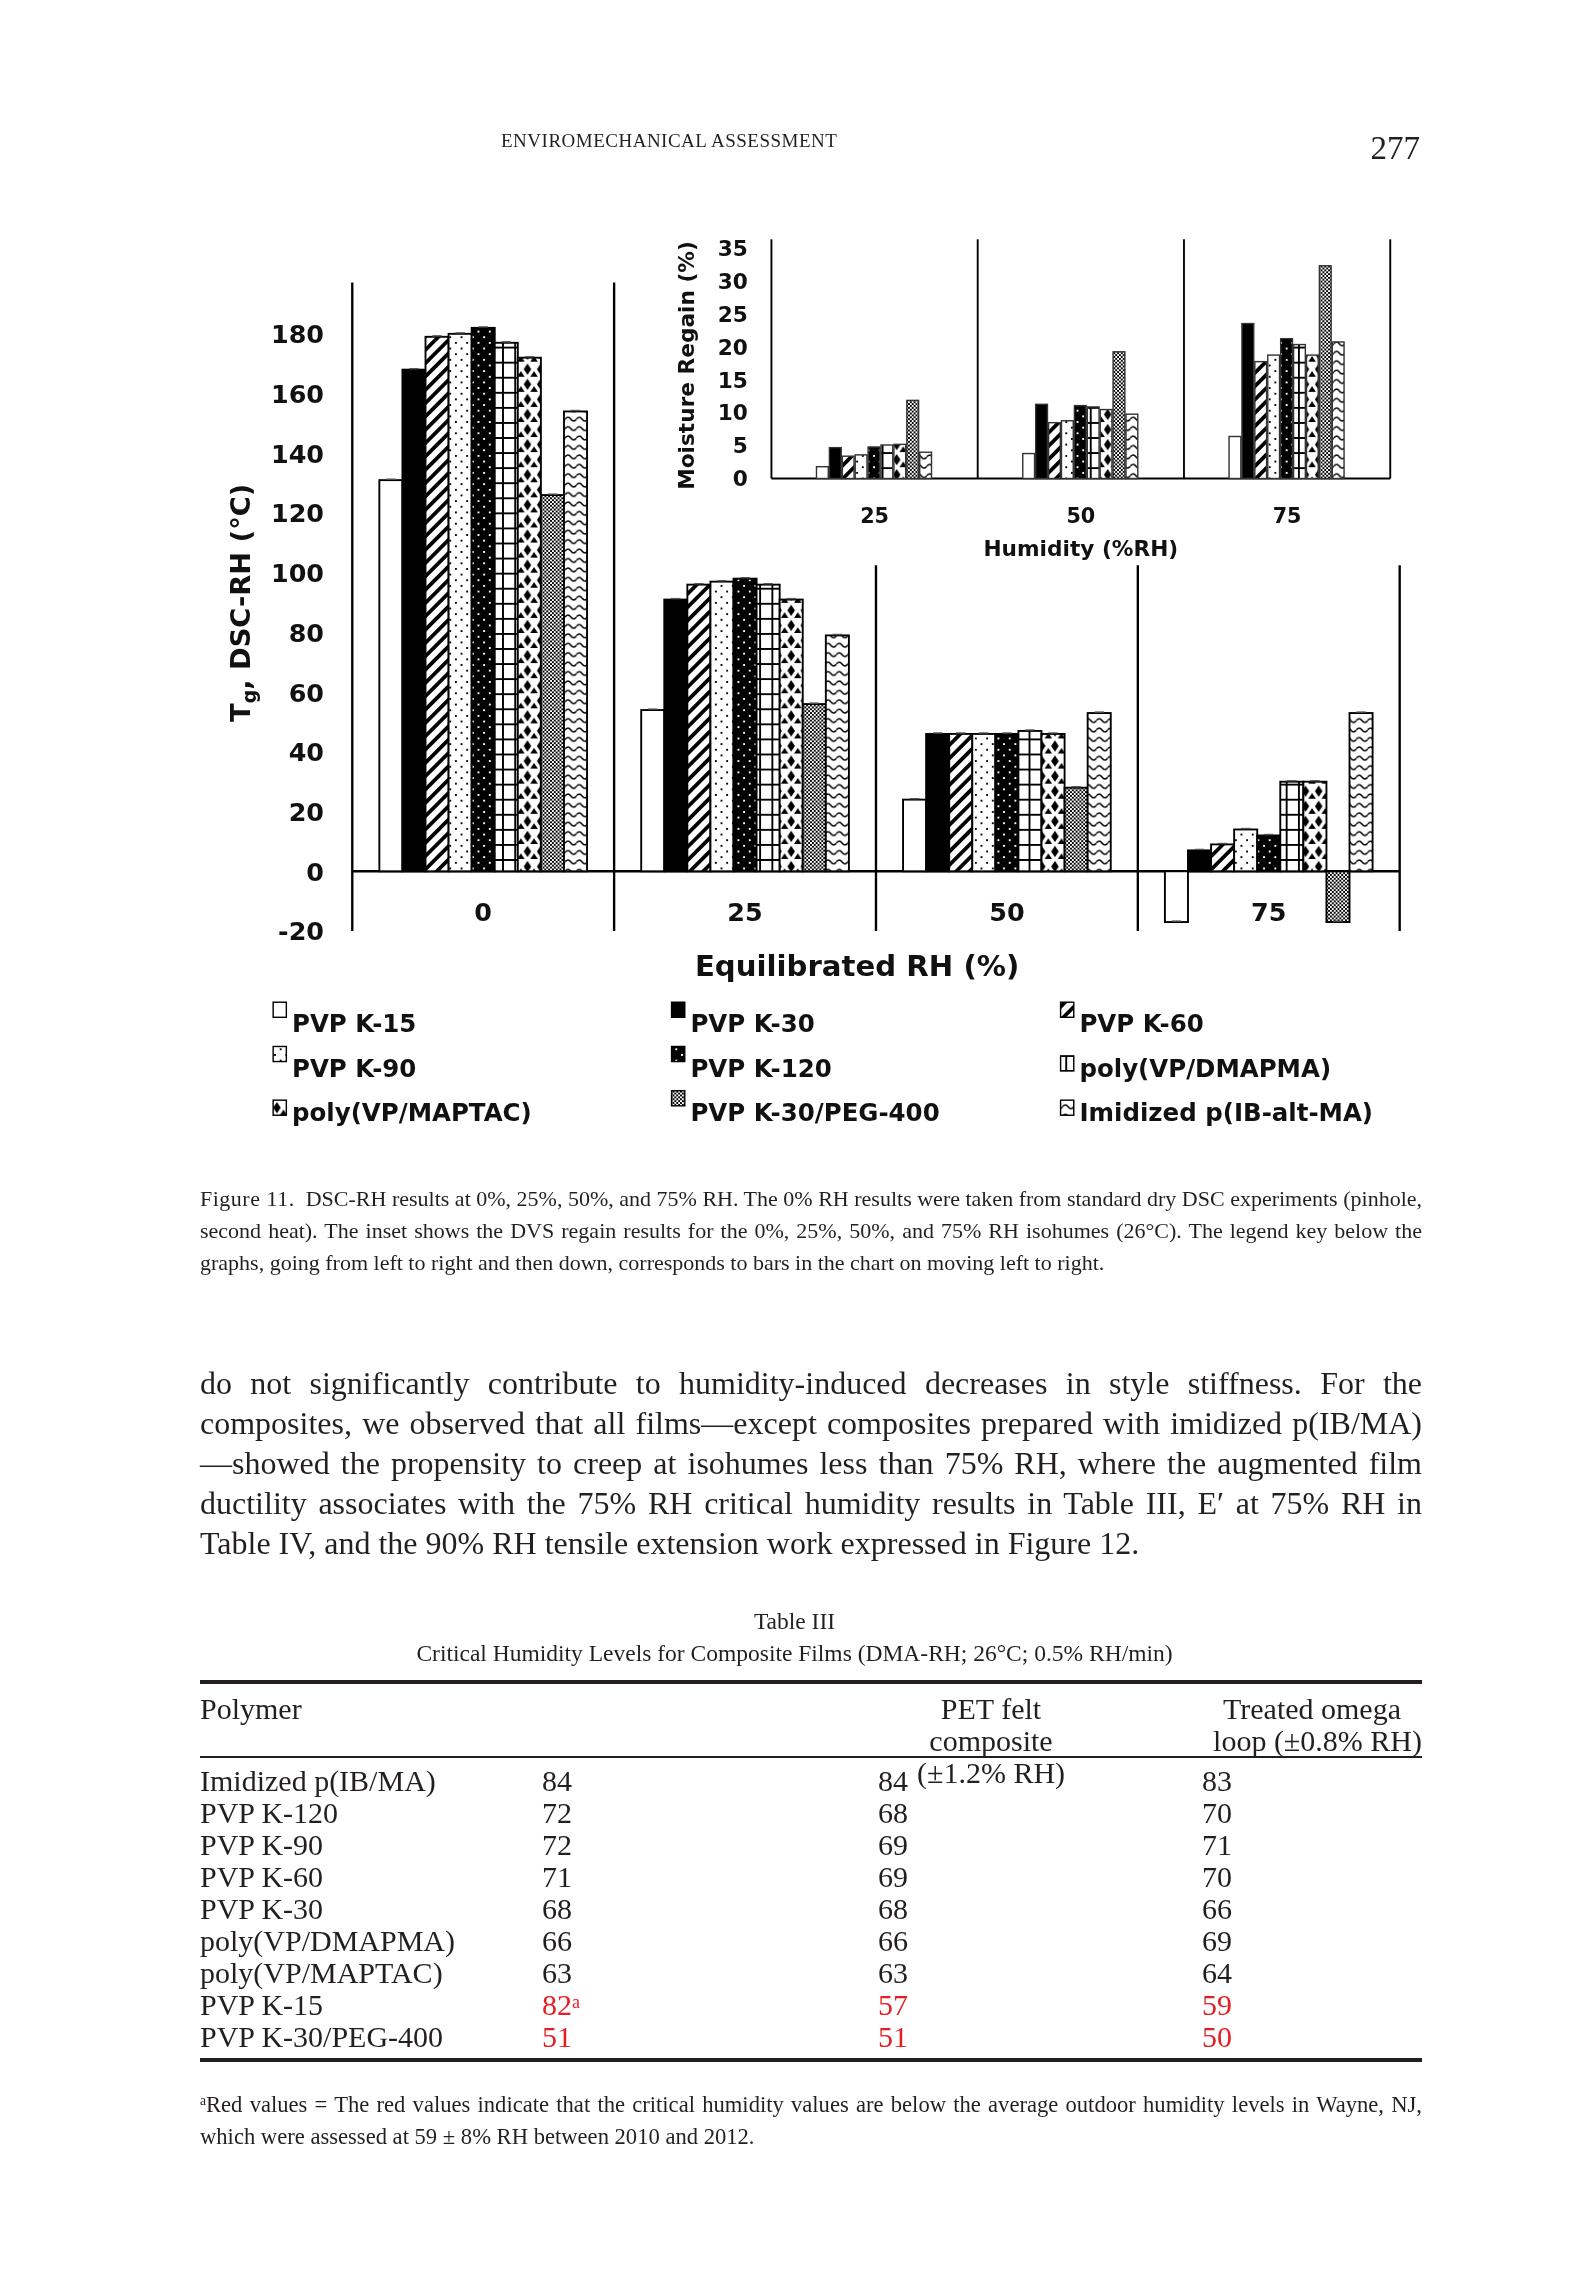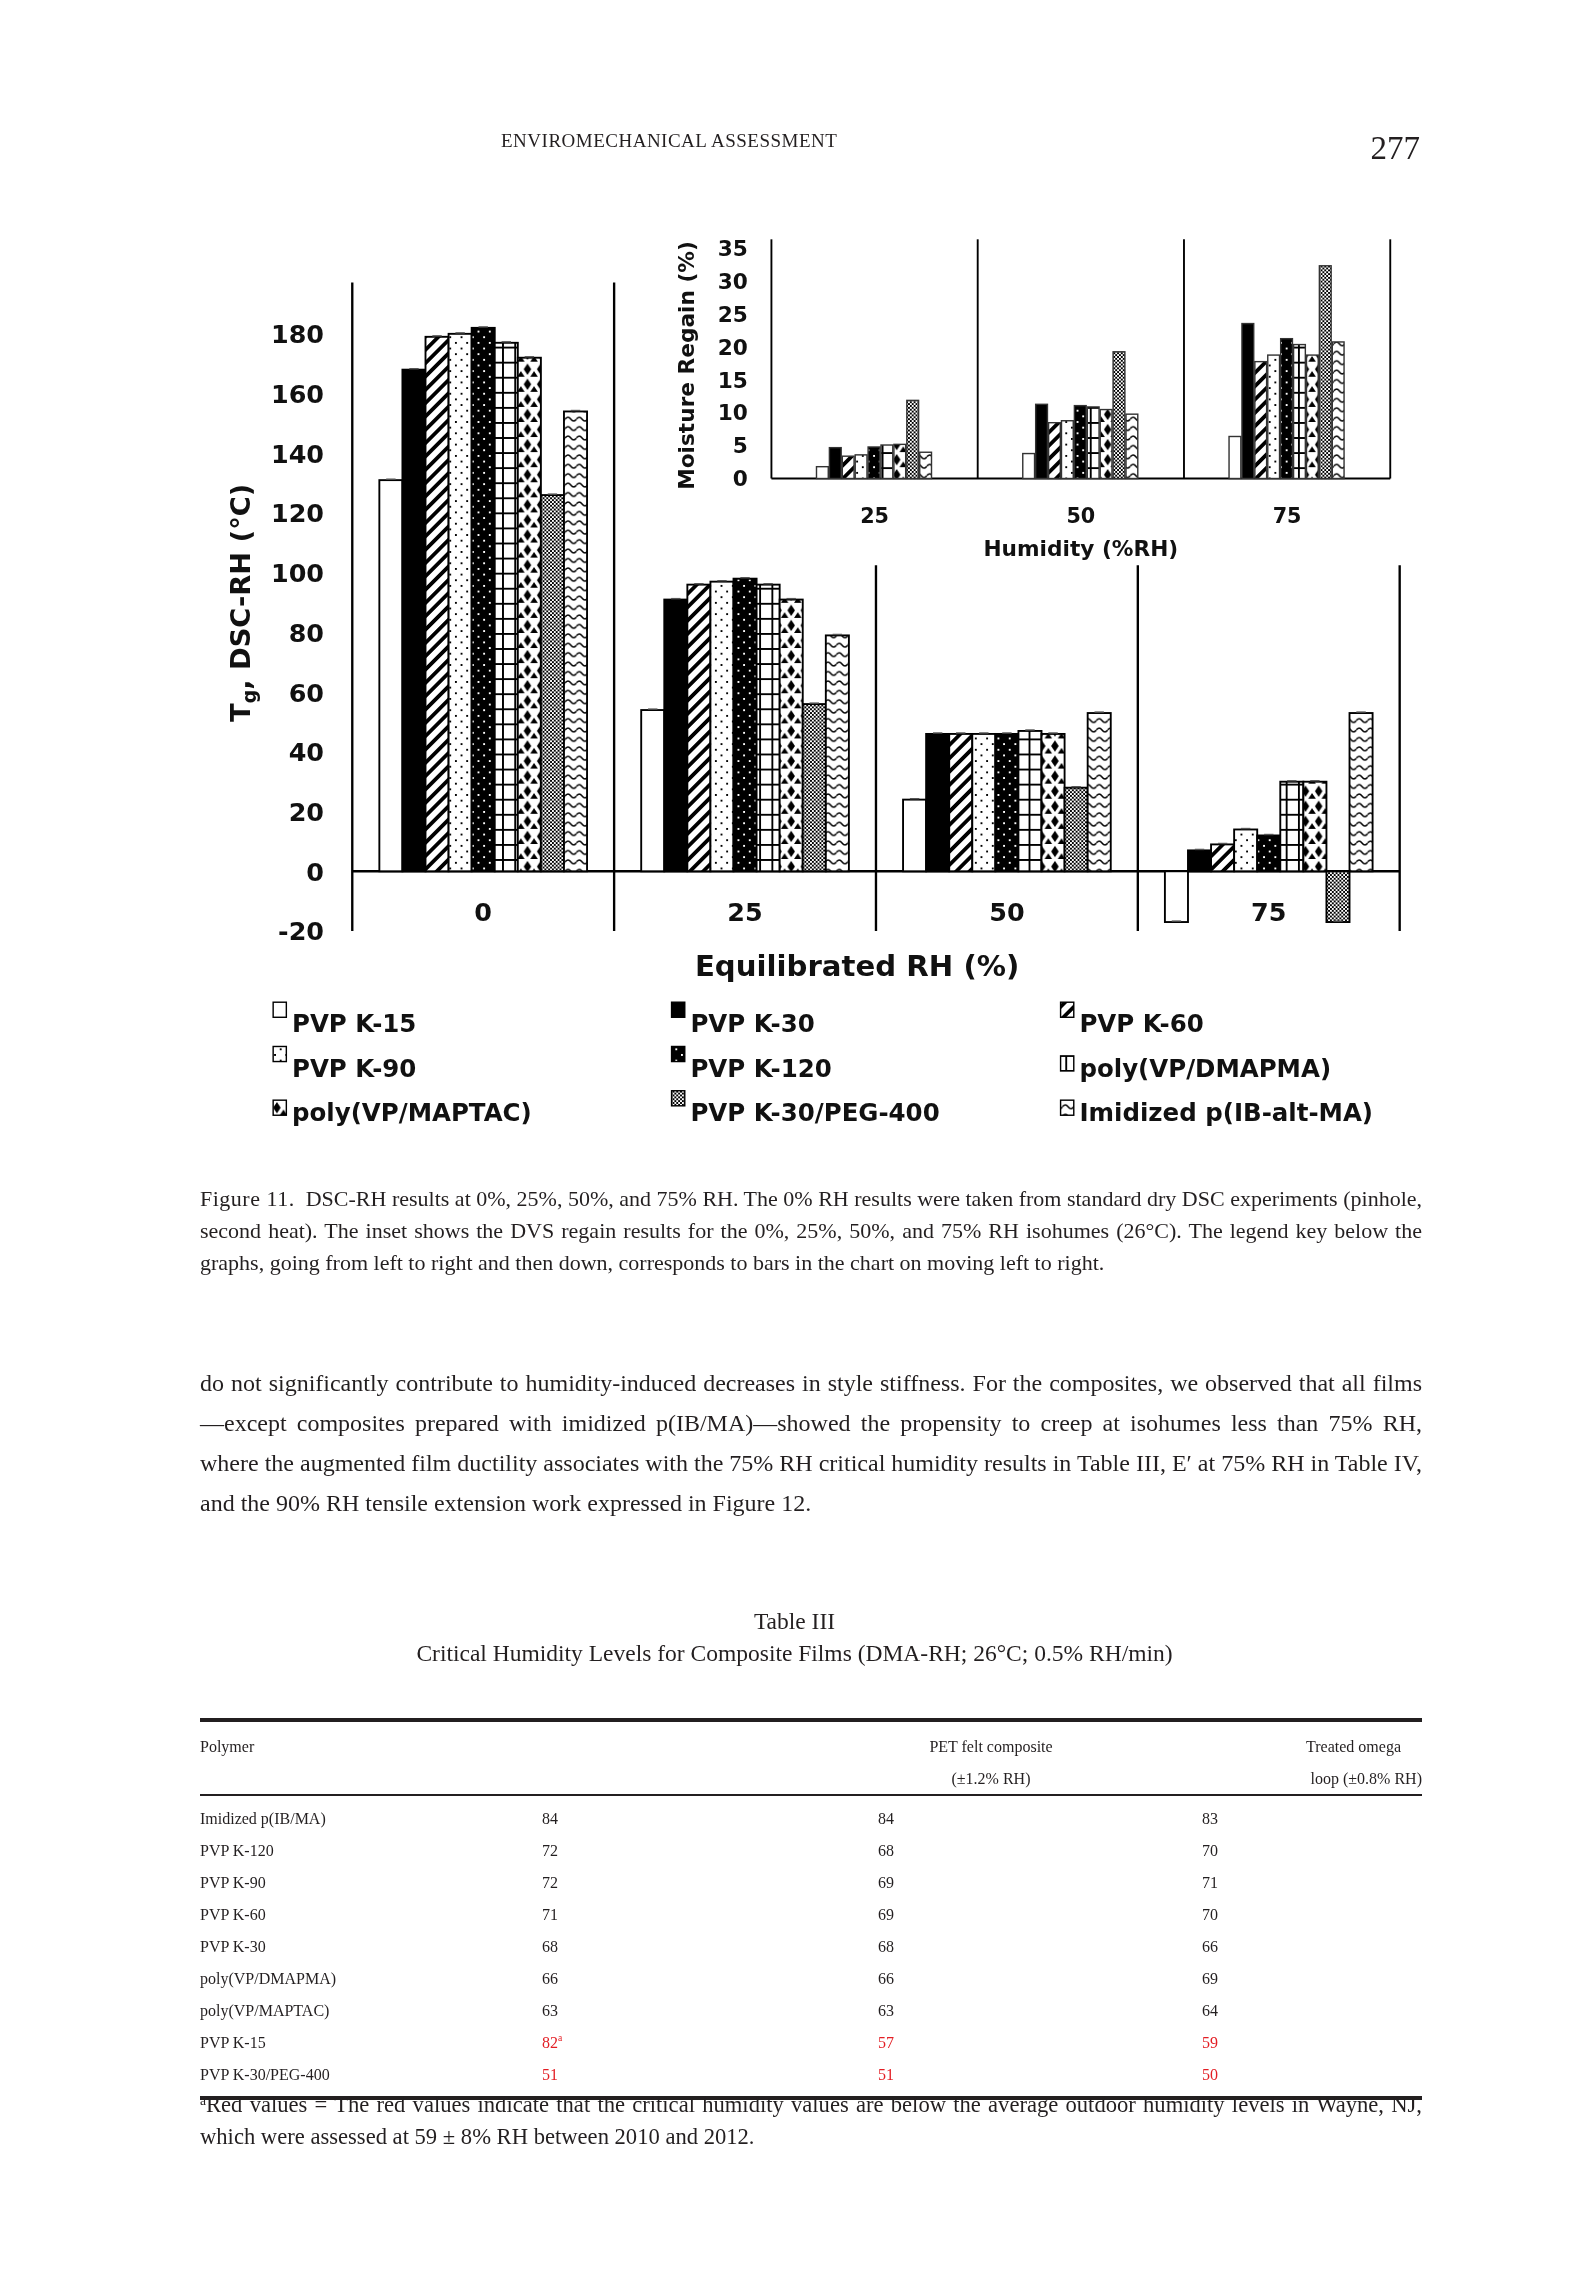--- a/index.html
+++ b/index.html
@@ -4,23 +4,23 @@
 <style>
   html, body { margin:0; padding:0; background:#ffffff; }
   body { width:1589px; height:2295px; position:relative; font-family:"Liberation Serif", "DejaVu Serif", serif; color:#231f20; overflow:hidden; }
   .running-head { position:absolute; top:130px; left:0; width:1589px; height:38px; }
   .running-title { position:absolute; left:501px; top:0; font-size:19px; letter-spacing:0.5px; }
   .page-num { position:absolute; right:169px; top:0; font-size:33px; }
   #figure { position:absolute; left:0; top:0; width:1589px; height:1168px; }
   #figure svg { position:absolute; left:0; top:0; }
   .caption { position:absolute; left:200px; top:1183px; width:1222px; font-size:22px; line-height:32px; text-align:justify; }
   .caption .fig-label { letter-spacing:0.5px; }
-  .body-text { position:absolute; left:200px; top:1363px; width:1222px; font-size:24px; line-height:40px; text-align:justify; }
+  .body-text { position:absolute; left:200px; top:1363px; width:1222px; font-size:32px; line-height:40px; text-align:justify; }
   .table-title { position:absolute; left:0; width:1589px; text-align:center; font-size:23.5px; }
-  .tbl { position:absolute; left:200px; top:1680px; width:1222px; font-size:16px;margin-top:38px; }
+  .tbl { position:absolute; left:200px; top:1680px; width:1222px; font-size:30px; }
   .rule-thick { height:3.8px; background:#231f20; }
   .rule-thin { height:1.9px; background:#231f20; }
   .tbl-head { position:relative; height:72px; }
   .tbl-head .h { position:absolute; top:9.4px; line-height:32px; }
   .tbl-row { position:relative; height:32px; line-height:32px; }
   .tbl-row .c { position:absolute; top:0; }
   .red { color:#e31e24; }
   sup { font-size:60%; vertical-align: 6.6px; line-height:0; }
   .footnote { position:absolute; left:200px; top:2089px; width:1222px; font-size:22.6px; line-height:32px; text-align:justify; }
 </style>

